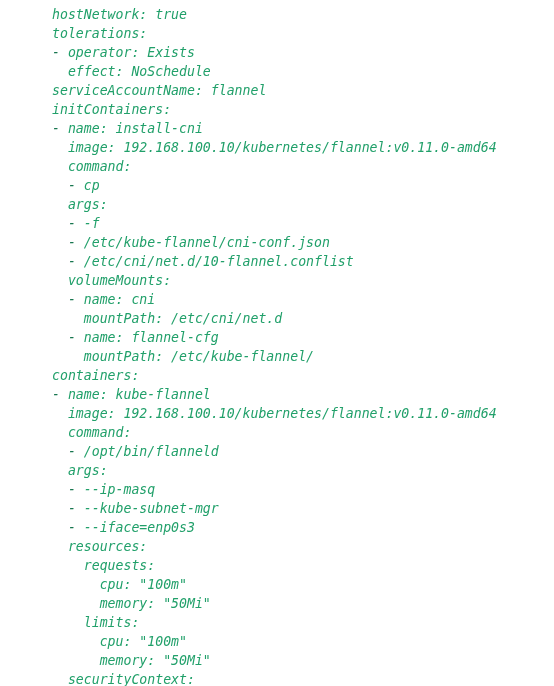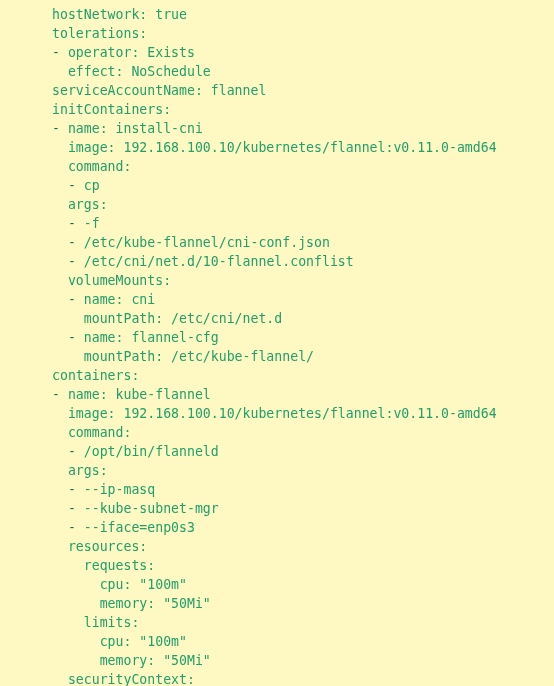--- a/index.html
+++ b/index.html
@@ -46,15 +46,15 @@
   .dash {
     color: #17764f;
   }
   .txt {
     color: #21a06a;
   }
 </style>
 </head>
 <body style="background: rgb(23, 26, 43);">
 
-<div id="terminal" style="background: #fef9c3;">
+<div id="terminal" style="background: #ffffff; font-style: italic;">
   <div id="buffer" style="color: rgb(33, 160, 106);"><div class="line"><span class="txt" style="color: rgb(33, 160, 106);">                    amd64</span></div><div class="line"><span class="txt" style="color: rgb(33, 160, 106);">hostNetwork: true</span></div><div class="line"><span class="txt" style="color: rgb(33, 160, 106);">tolerations:</span></div><div class="line"><span class="dash" style="color: rgb(23, 118, 79);">- </span><span class="txt" style="color: rgb(33, 160, 106);">operator: Exists</span></div><div class="line"><span class="txt" style="color: rgb(33, 160, 106);">  effect: NoSchedule</span></div><div class="line"><span class="txt" style="color: rgb(33, 160, 106);">serviceAccountName: flannel</span></div><div class="line"><span class="txt" style="color: rgb(33, 160, 106);">initContainers:</span></div><div class="line"><span class="dash" style="color: rgb(23, 118, 79);">- </span><span class="txt" style="color: rgb(33, 160, 106);">name: install-cni</span></div><div class="line"><span class="txt" style="color: rgb(33, 160, 106);">  image: 192.168.100.10/kubernetes/flannel:v0.11.0-amd64</span></div><div class="line"><span class="txt" style="color: rgb(33, 160, 106);">  command:</span></div><div class="line"><span class="dash" style="color: rgb(23, 118, 79);">  - </span><span class="txt" style="color: rgb(33, 160, 106);">cp</span></div><div class="line"><span class="txt" style="color: rgb(33, 160, 106);">  args:</span></div><div class="line"><span class="dash" style="color: rgb(23, 118, 79);">  - </span><span class="txt" style="color: rgb(33, 160, 106);">-f</span></div><div class="line"><span class="dash" style="color: rgb(23, 118, 79);">  - </span><span class="txt" style="color: rgb(33, 160, 106);">/etc/kube-flannel/cni-conf.json</span></div><div class="line"><span class="dash" style="color: rgb(23, 118, 79);">  - </span><span class="txt" style="color: rgb(33, 160, 106);">/etc/cni/net.d/10-flannel.conflist</span></div><div class="line"><span class="txt" style="color: rgb(33, 160, 106);">  volumeMounts:</span></div><div class="line"><span class="dash" style="color: rgb(23, 118, 79);">  - </span><span class="txt" style="color: rgb(33, 160, 106);">name: cni</span></div><div class="line"><span class="txt" style="color: rgb(33, 160, 106);">    mountPath: /etc/cni/net.d</span></div><div class="line"><span class="dash" style="color: rgb(23, 118, 79);">  - </span><span class="txt" style="color: rgb(33, 160, 106);">name: flannel-cfg</span></div><div class="line"><span class="txt" style="color: rgb(33, 160, 106);">    mountPath: /etc/kube-flannel/</span></div><div class="line"><span class="txt" style="color: rgb(33, 160, 106);">containers:</span></div><div class="line"><span class="dash" style="color: rgb(23, 118, 79);">- </span><span class="txt" style="color: rgb(33, 160, 106);">name: kube-flannel</span></div><div class="line"><span class="txt" style="color: rgb(33, 160, 106);">  image: 192.168.100.10/kubernetes/flannel:v0.11.0-amd64</span></div><div class="line"><span class="txt" style="color: rgb(33, 160, 106);">  command:</span></div><div class="line"><span class="dash" style="color: rgb(23, 118, 79);">  - </span><span class="txt" style="color: rgb(33, 160, 106);">/opt/bin/flanneld</span></div><div class="line"><span class="txt" style="color: rgb(33, 160, 106);">  args:</span></div><div class="line"><span class="dash" style="color: rgb(23, 118, 79);">  - </span><span class="txt" style="color: rgb(33, 160, 106);">--ip-masq</span></div><div class="line"><span class="dash" style="color: rgb(23, 118, 79);">  - </span><span class="txt" style="color: rgb(33, 160, 106);">--kube-subnet-mgr</span></div><div class="line"><span class="dash" style="color: rgb(23, 118, 79);">  - </span><span class="txt" style="color: rgb(33, 160, 106);">--iface=enp0s3</span></div><div class="line"><span class="txt" style="color: rgb(33, 160, 106);">  resources:</span></div><div class="line"><span class="txt" style="color: rgb(33, 160, 106);">    requests:</span></div><div class="line"><span class="txt" style="color: rgb(33, 160, 106);">      cpu: "100m"</span></div><div class="line"><span class="txt" style="color: rgb(33, 160, 106);">      memory: "50Mi"</span></div><div class="line"><span class="txt" style="color: rgb(33, 160, 106);">    limits:</span></div><div class="line"><span class="txt" style="color: rgb(33, 160, 106);">      cpu: "100m"</span></div><div class="line"><span class="txt" style="color: rgb(33, 160, 106);">      memory: "50Mi"</span></div><div class="line"><span class="txt" style="color: rgb(33, 160, 106);">  securityContext:</span></div></div>
 </div>
 
 </body></html>

